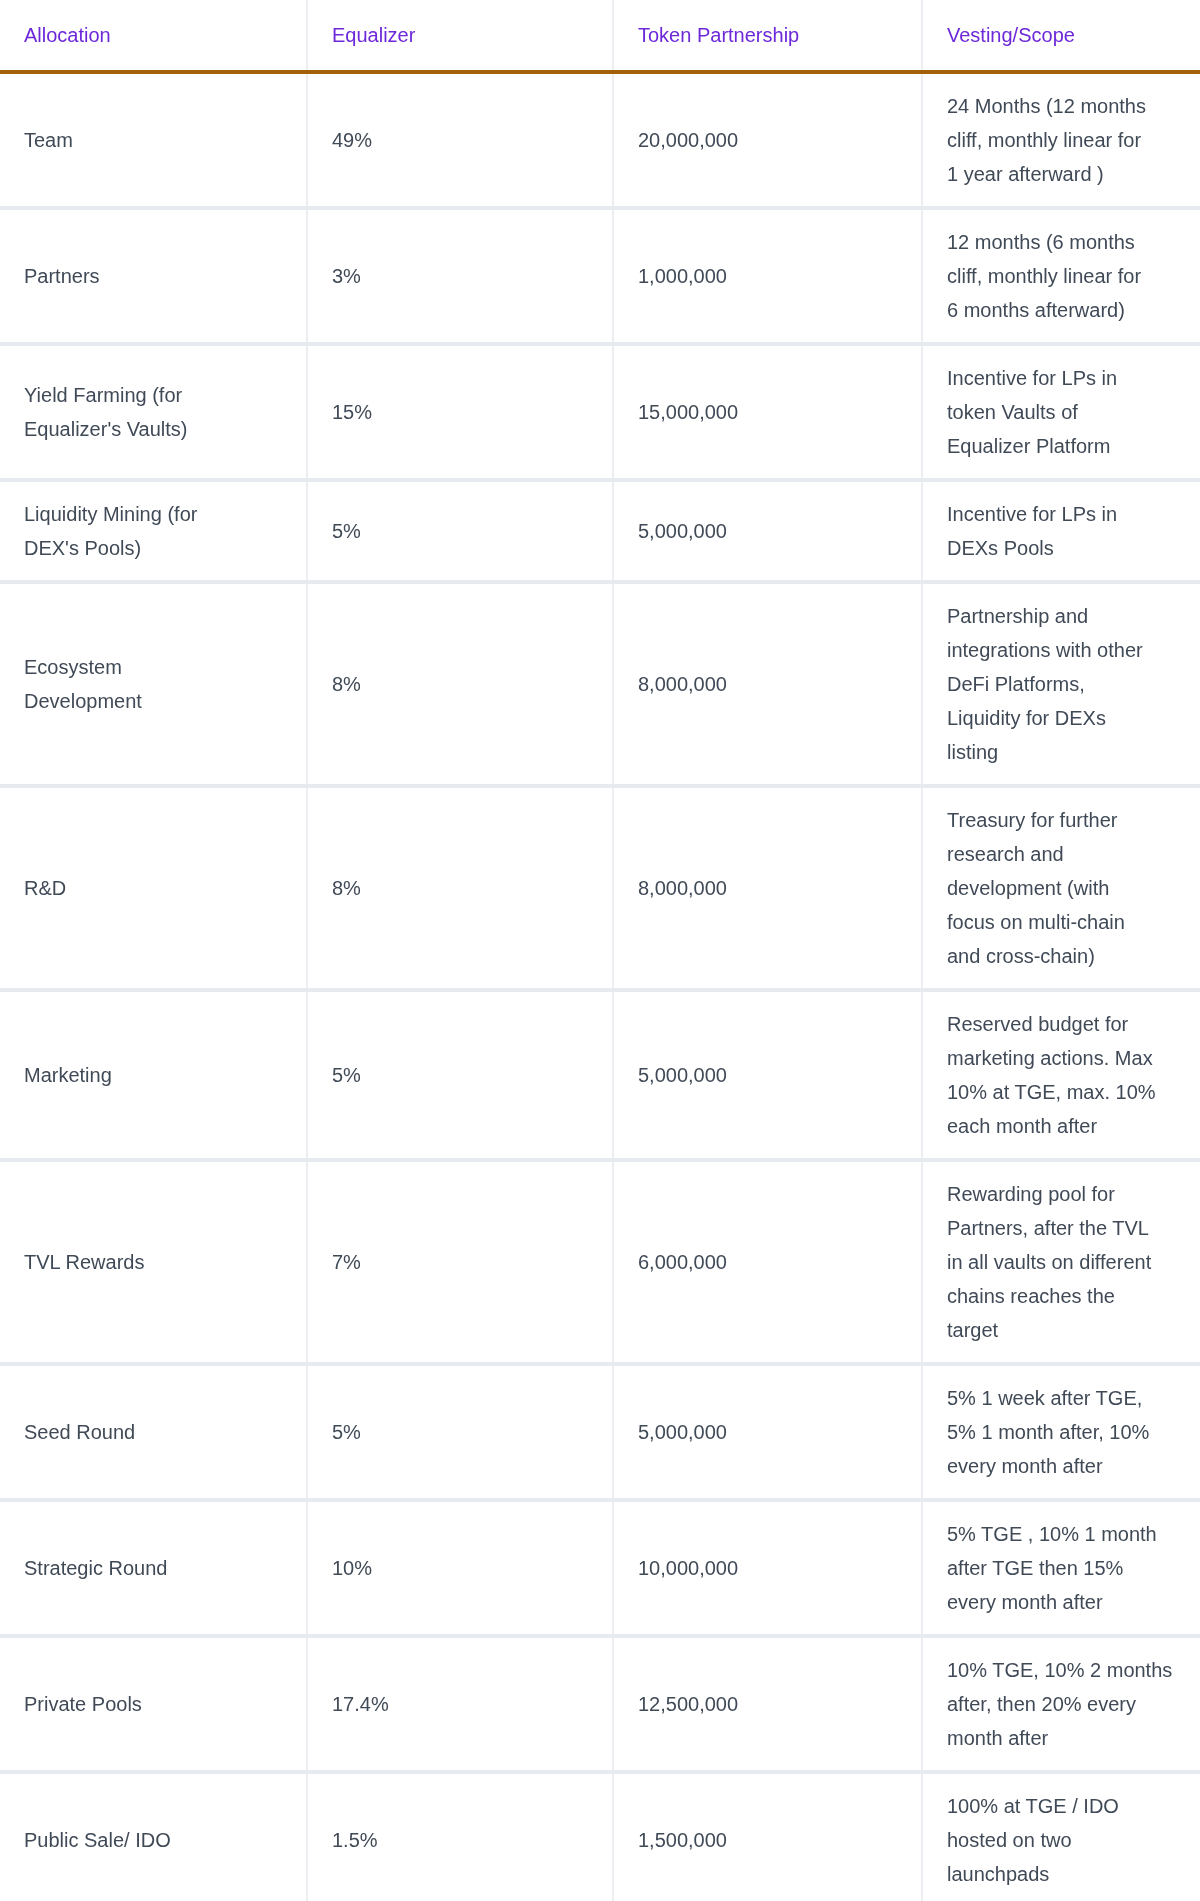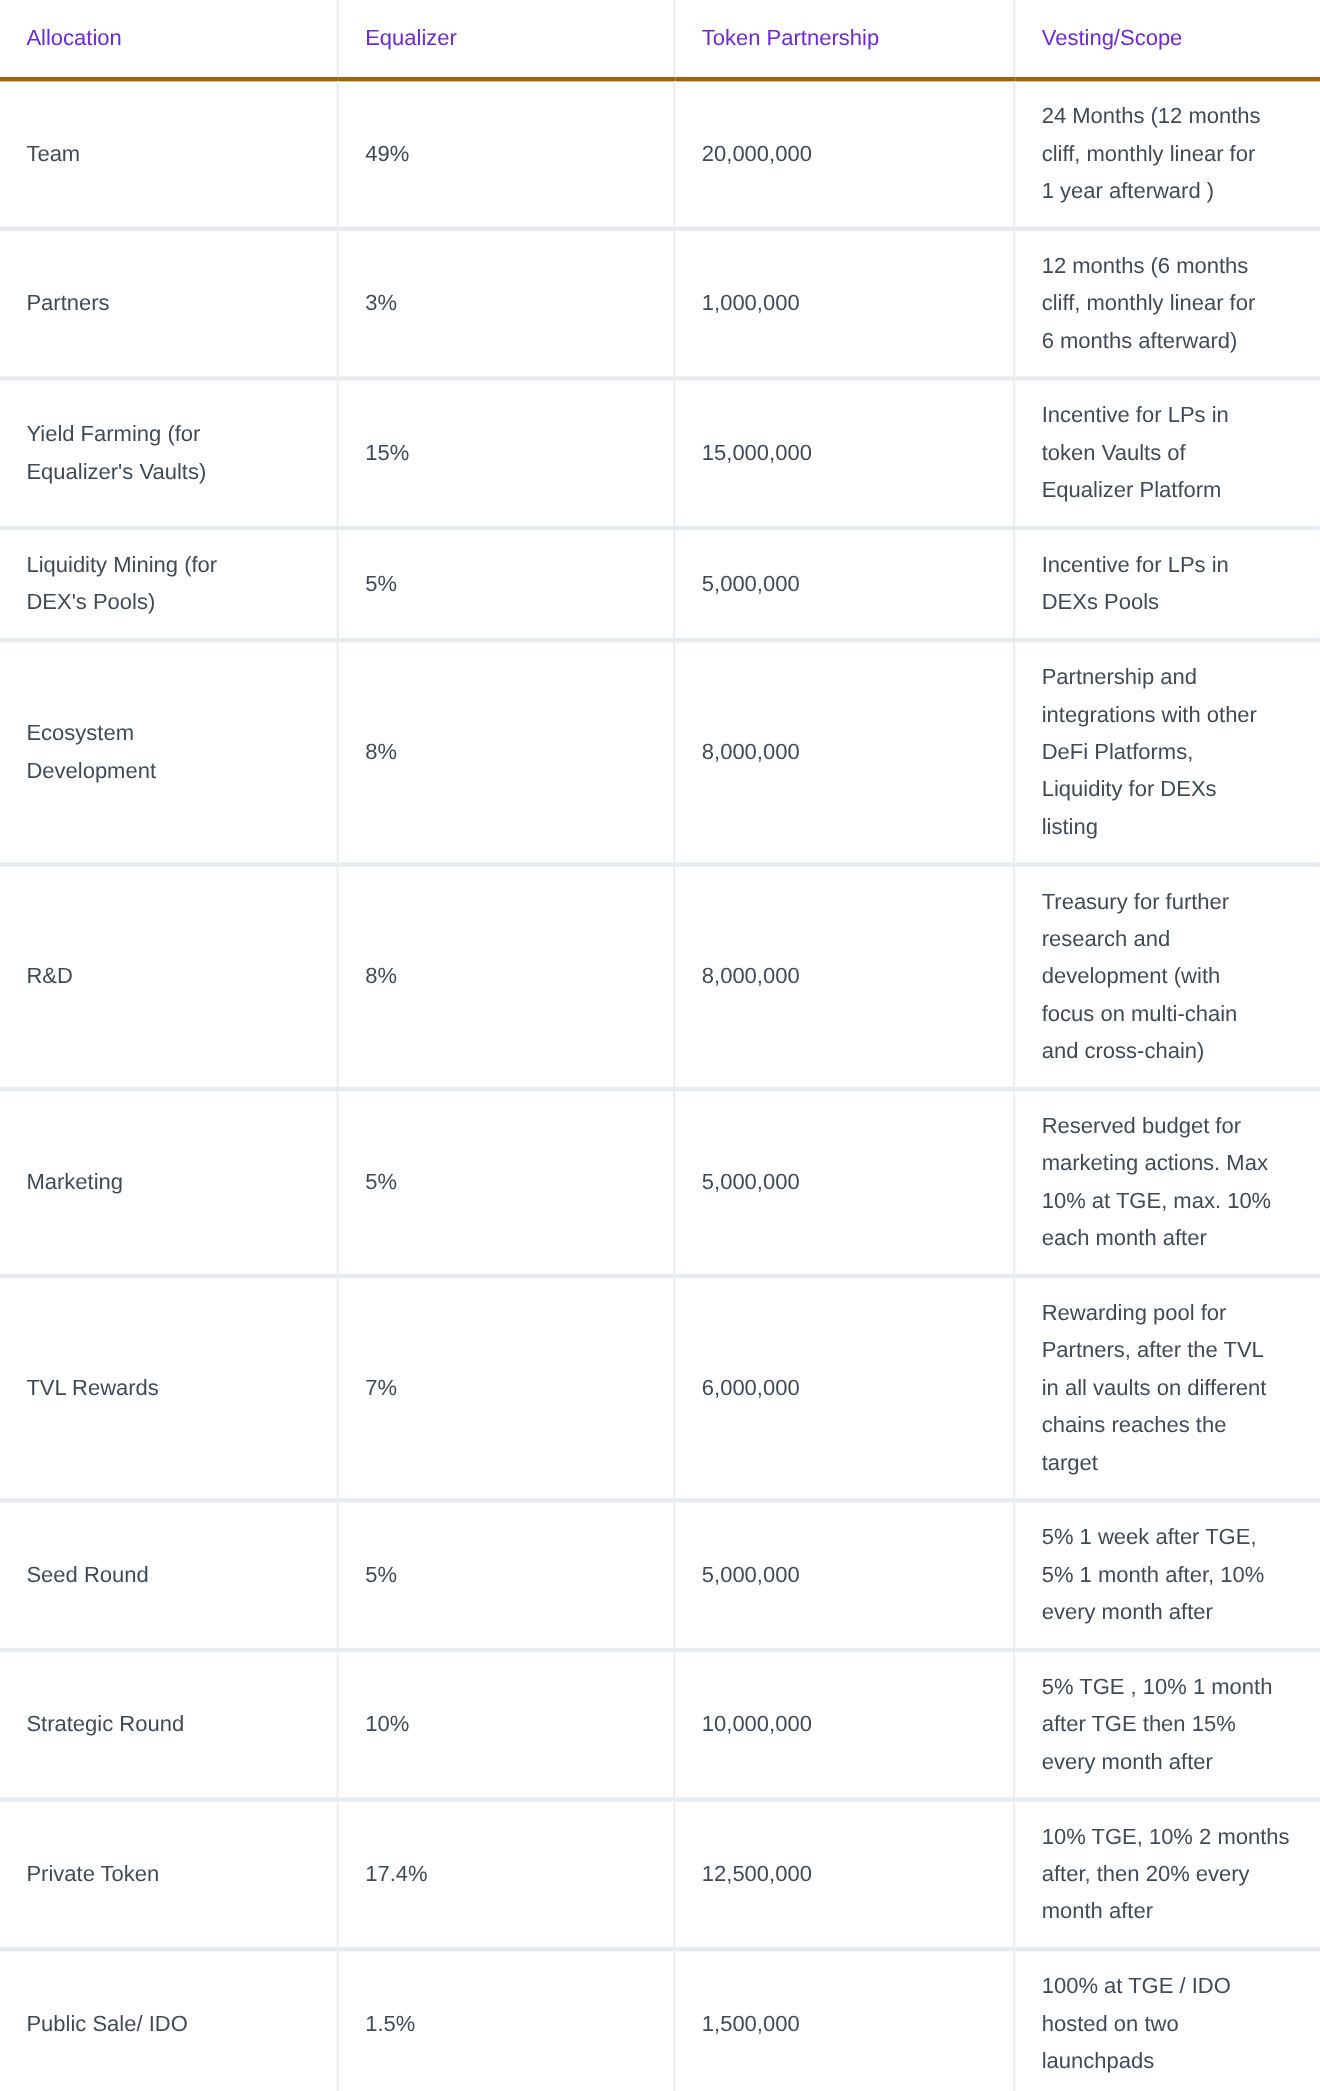--- a/index.html
+++ b/index.html
@@ -149,21 +149,21 @@
     </tr>
     <tr>
       <td>Strategic Round</td>
       <td>10%</td>
       <td>10,000,000</td>
       <td>5% TGE , 10% 1 month
 after TGE then 15%
 every month after</td>
     </tr>
     <tr>
-      <td>Private Token</td>
+      <td>Private Pools</td>
       <td>17.4%</td>
       <td>12,500,000</td>
       <td>10% TGE, 10% 2 months
 after, then 20% every
 month after</td>
     </tr>
     <tr>
       <td>Public Sale/ IDO</td>
       <td>1.5%</td>
       <td>1,500,000</td>

